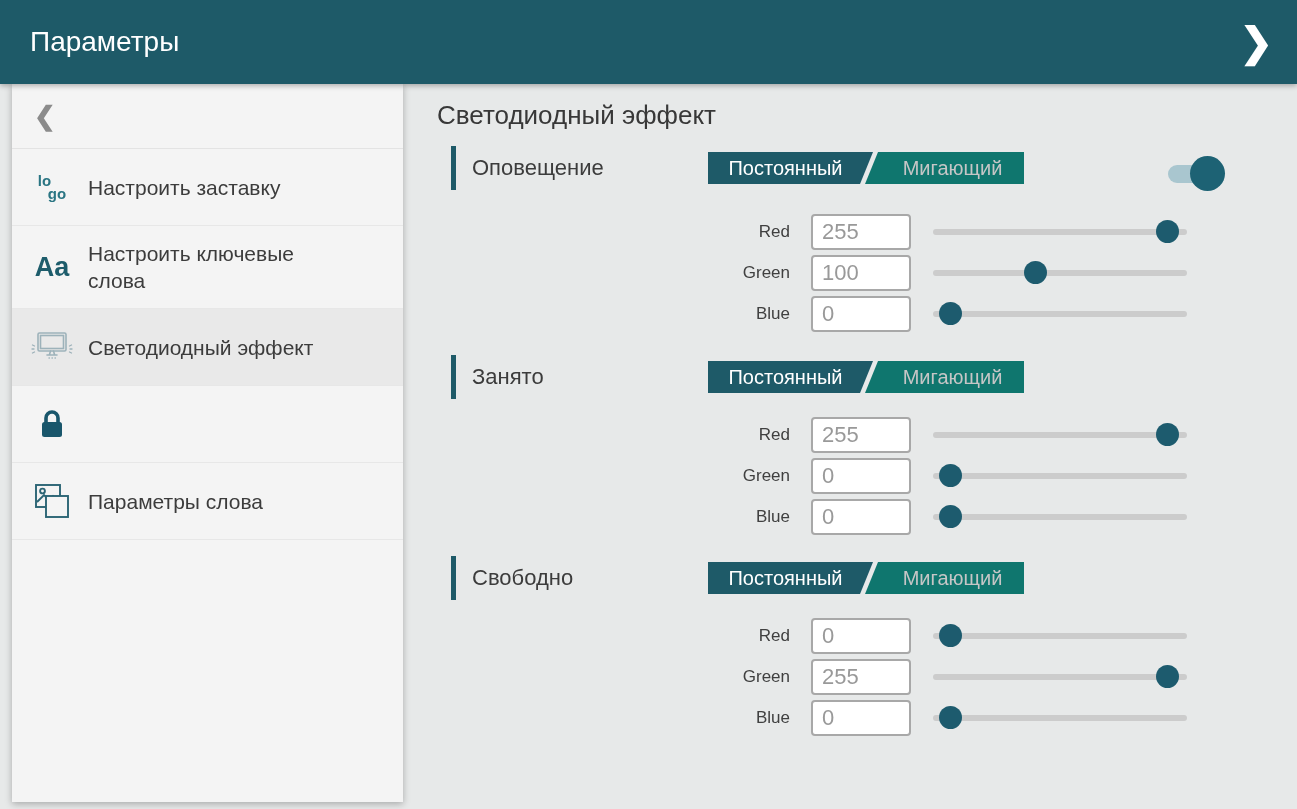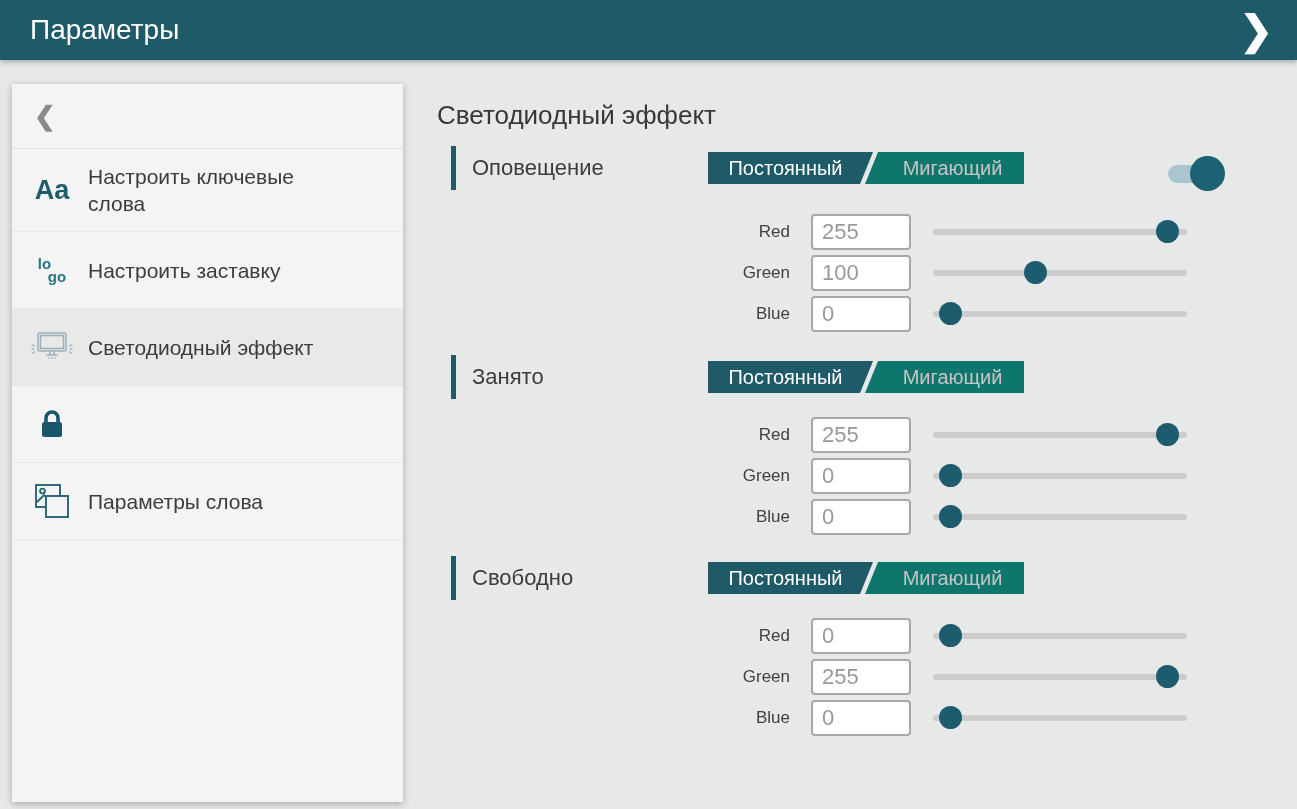--- a/index.html
+++ b/index.html
@@ -6,21 +6,21 @@
   html, body { width: 1297px; height: 809px; }
   body {
     background: #e7e9e9;
     font-family: "Liberation Sans", sans-serif;
     overflow: hidden;
     position: relative;
   }
 
   
   .header {
-    height: 60px;
+    height: 84px;
     background: #1e5a68;
     display: flex;
     align-items: center;
     padding: 0 24px 0 30px;
     box-shadow: 0 2px 5px rgba(0,0,0,0.28);
     position: relative;
     z-index: 10;
   }
   .header-title { color: #ffffff; font-size: 28px; font-weight: normal; }
   .header-forward {
@@ -180,31 +180,31 @@
   <div class="header-forward">❯</div>
 </div>
 
 <div class="sidebar">
   <div class="back-row">
     <span class="back-icon">❮</span>
   </div>
 
   <div class="side-item">
     <span class="icon-box">
+      <span class="logo-icon">lo<span class="go">go</span></span>
+    </span>
+    <span class="side-label">Настроить заставку</span>
+  </div>
+
+  <div class="side-item">
+    <span class="icon-box">
       <span class="aa-icon">Aa</span>
     </span>
     <span class="side-label">Настроить ключевые
 слова</span>
-  </div>
-
-  <div class="side-item">
-    <span class="icon-box">
-      <span class="logo-icon">lo<span class="go">go</span></span>
-    </span>
-    <span class="side-label">Настроить заставку</span>
   </div>
 
   <div class="side-item selected">
     <span class="icon-box">
       <svg width="44" height="36" viewBox="0 0 44 36" fill="none" stroke="#9db2ba" stroke-width="1.6" stroke-linecap="round">
         <rect x="8" y="4" width="28" height="18" rx="1.5"></rect>
         <rect x="10.5" y="6.5" width="23" height="13"></rect>
         <path d="M20.5 22 L19.5 25.5 M23.5 22 L24.5 25.5 M17 26 L27 26"></path>
         <path d="M4.5 17 L2.5 16 M4 20 L2 20 M4.5 23 L2.5 24" stroke-width="1.3"></path>
         <path d="M39.5 17 L41.5 16 M40 20 L42 20 M39.5 23 L41.5 24" stroke-width="1.3"></path>

